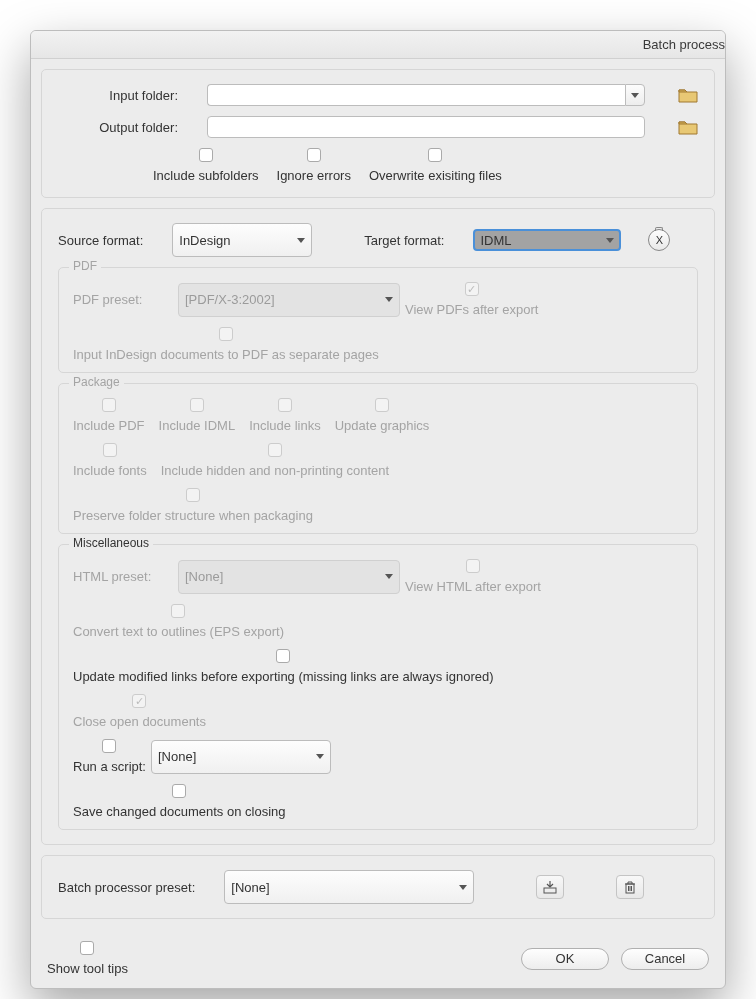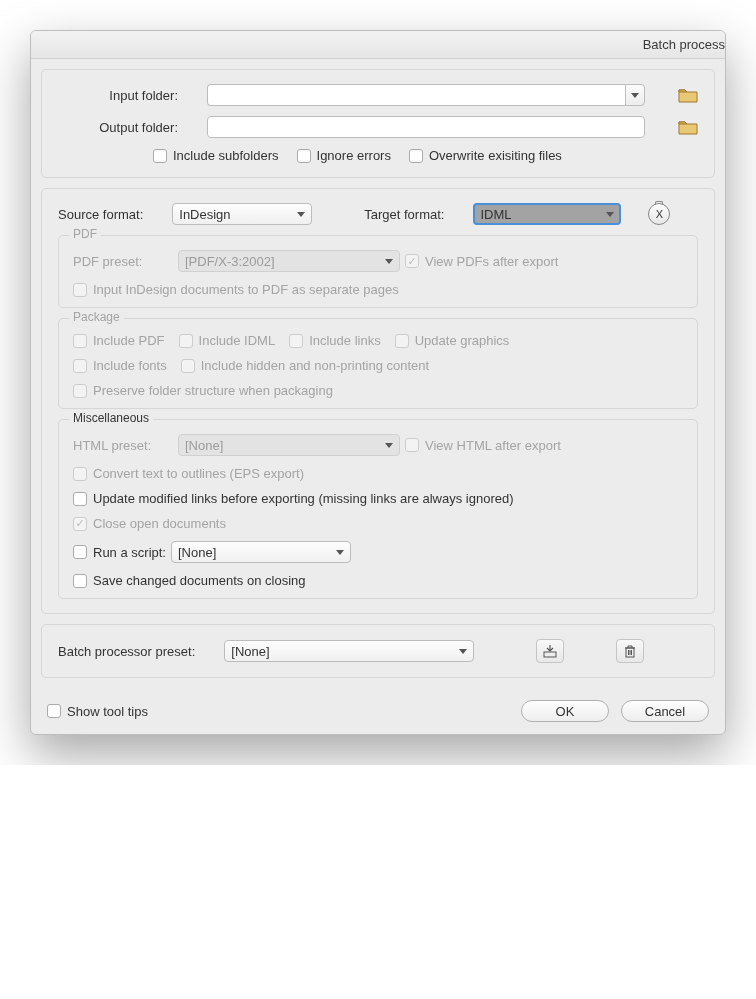--- a/index.html
+++ b/index.html
@@ -92,21 +92,21 @@
       border-top: 5px solid #555;
     }
     .select {
       height: 22px;
       background: linear-gradient(#fdfdfd, #f0f0f0);
       border: 1px solid #bcbcbc;
       border-radius: 4px;
       display: flex;
       align-items: center;
       justify-content: space-between;
-      padding: 4px 6px;
+      padding: 16px 6px;
       cursor: pointer;
     }
     .select.disabled {
       background: #e3e3e3;
       color: #9b9b9b;
       border-color: #d0d0d0;
       cursor: default;
     }
     .select.highlight {
       border: 2px solid #4a90d9;
@@ -125,20 +125,21 @@
       display: flex;
       align-items: center;
       gap: 18px;
       flex-wrap: wrap;
     }
     .cb {
       display: flex;
       align-items: center;
       gap: 6px;
       cursor: pointer;
+      flex-direction: column;
     }
     .cb.disabled { color: #a4a4a4; cursor: default; }
     .cb-box {
       width: 14px; height: 14px;
       background: #fff;
       border: 1px solid #aaa;
       border-radius: 3px;
       display: inline-flex;
       align-items: center;
       justify-content: center;

